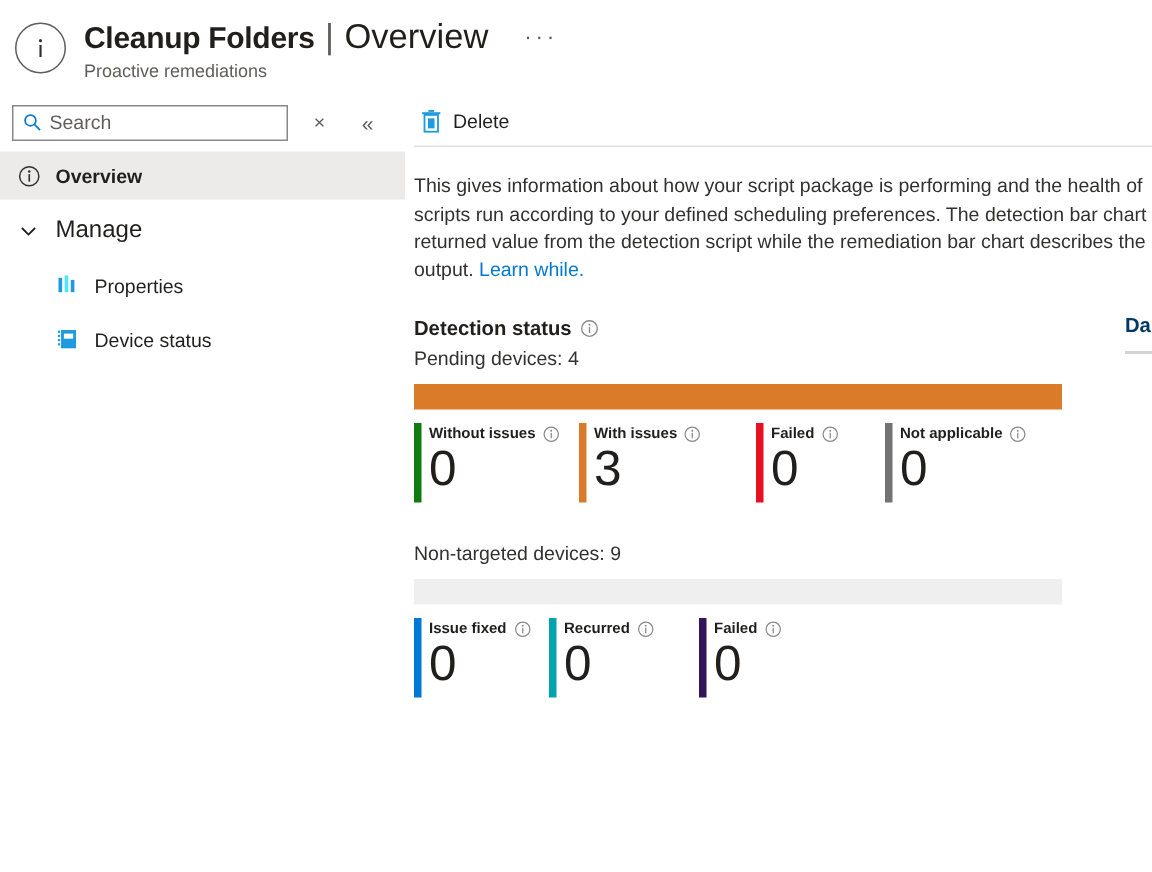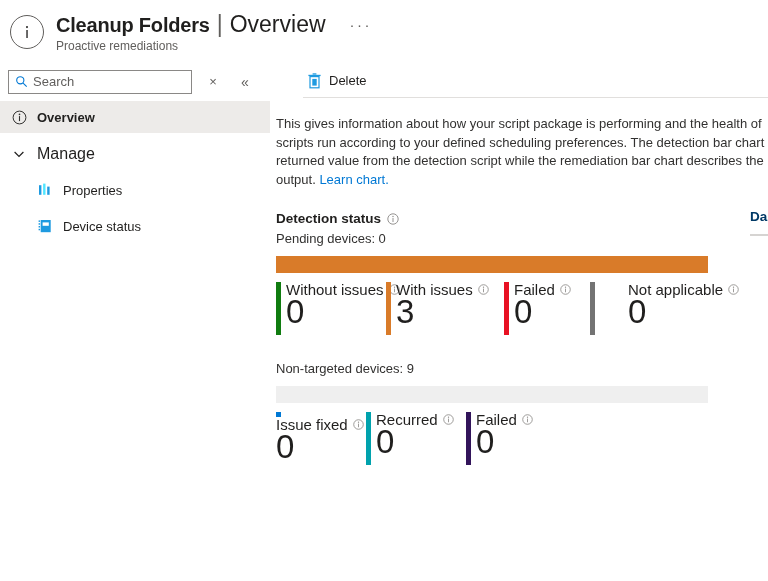--- a/index.html
+++ b/index.html
@@ -84,21 +84,20 @@
     color: #605e5c;
     margin-top: 0;
     line-height: 15px;
   }
 
   
   .bar-row {
     display: flex;
     align-items: flex-start;
     height: 39px;
-    gap: 27px;
   }
   .search-zone {
     width: 270px;
     flex: 0 0 270px;
     display: flex;
     align-items: center;
     padding-left: 8px;
     box-sizing: border-box;
     height: 39px;
   }
@@ -309,22 +308,22 @@
   .tile .accent {
     width: 5px;
     height: 53px;
     flex: 0 0 5px;
     margin-right: 5px;
   }
   .tile-body { padding-top: 1px; }
   .tile-label {
     display: flex;
     align-items: center;
-    font-size: 15px;
-    font-weight: 400;
+    font-size: 10px;
+    font-weight: 700;
     color: #201f1e;
     white-space: nowrap;
     line-height: 13px;
   }
   .tile-label .info { margin-left: 5px; display: flex; }
   .tile-value {
     font-size: 33px;
     font-weight: 400;
     color: #201f1e;
     line-height: 36px;
@@ -460,35 +459,35 @@
       <span>Device status</span>
     </div>
   </div>
 
   <div class="content">
 
     <div class="intro">
       <span class="ln">This gives information about how your script package is performing and the health of</span>
       <span class="ln">scripts run according to your defined scheduling preferences. The detection bar chart</span>
       <span class="ln">returned value from the detection script while the remediation bar chart describes the</span>
-      <span class="ln"><span>output. </span><a href="#">Learn chart.</a></span>
+      <span class="ln"><span>output. </span><a href="#">Learn while.</a></span>
     </div>
 
     <div class="section">
       <div class="section-title">
         <span>Detection status</span>
         <span class="info">
           <svg width="12" height="12" viewBox="0 0 12 12" aria-hidden="true">
             <circle cx="6" cy="6" r="5.2" fill="none" stroke="#8a8886" stroke-width="0.9"></circle>
             <circle cx="6" cy="3.5" r="0.7" fill="#8a8886"></circle>
             <rect x="5.55" y="5" width="0.9" height="4" fill="#8a8886"></rect>
           </svg>
         </span>
       </div>
-      <div class="section-sub">Pending devices: 0</div>
+      <div class="section-sub">Pending devices: 4</div>
 
       <div class="statusbar">
         <div class="seg" style="width:100%;background:#D97B29;"></div>
       </div>
 
       <div class="tiles">
         <div class="tile" style="width:110px;">
           <div class="accent" style="background:#107C10;"></div>
           <div class="tile-body">
             <div class="tile-label">
@@ -532,21 +531,21 @@
                   <circle cx="6" cy="6" r="5.2" fill="none" stroke="#8a8886" stroke-width="0.9"></circle>
                   <circle cx="6" cy="3.5" r="0.7" fill="#8a8886"></circle>
                   <rect x="5.55" y="5" width="0.9" height="4" fill="#8a8886"></rect>
                 </svg>
               </span>
             </div>
             <div class="tile-value">0</div>
           </div>
         </div>
 
-        <div class="tile" style="width:120px;gap:28px;">
+        <div class="tile" style="width:120px;">
           <div class="accent" style="background:#737373;"></div>
           <div class="tile-body">
             <div class="tile-label">
               <span>Not applicable</span>
               <span class="info">
                 <svg width="11" height="11" viewBox="0 0 12 12" aria-hidden="true">
                   <circle cx="6" cy="6" r="5.2" fill="none" stroke="#8a8886" stroke-width="0.9"></circle>
                   <circle cx="6" cy="3.5" r="0.7" fill="#8a8886"></circle>
                   <rect x="5.55" y="5" width="0.9" height="4" fill="#8a8886"></rect>
                 </svg>
@@ -557,21 +556,21 @@
         </div>
       </div>
     </div>
 
     <div class="section" style="margin-top:26px;">
       <div class="section-sub">Non-targeted devices: 9</div>
 
       <div class="statusbar"></div>
 
       <div class="tiles">
-        <div class="tile" style="width:90px;flex-direction:column;">
+        <div class="tile" style="width:90px;">
           <div class="accent" style="background:#0078D4;"></div>
           <div class="tile-body">
             <div class="tile-label">
               <span>Issue fixed</span>
               <span class="info">
                 <svg width="11" height="11" viewBox="0 0 12 12" aria-hidden="true">
                   <circle cx="6" cy="6" r="5.2" fill="none" stroke="#8a8886" stroke-width="0.9"></circle>
                   <circle cx="6" cy="3.5" r="0.7" fill="#8a8886"></circle>
                   <rect x="5.55" y="5" width="0.9" height="4" fill="#8a8886"></rect>
                 </svg>

